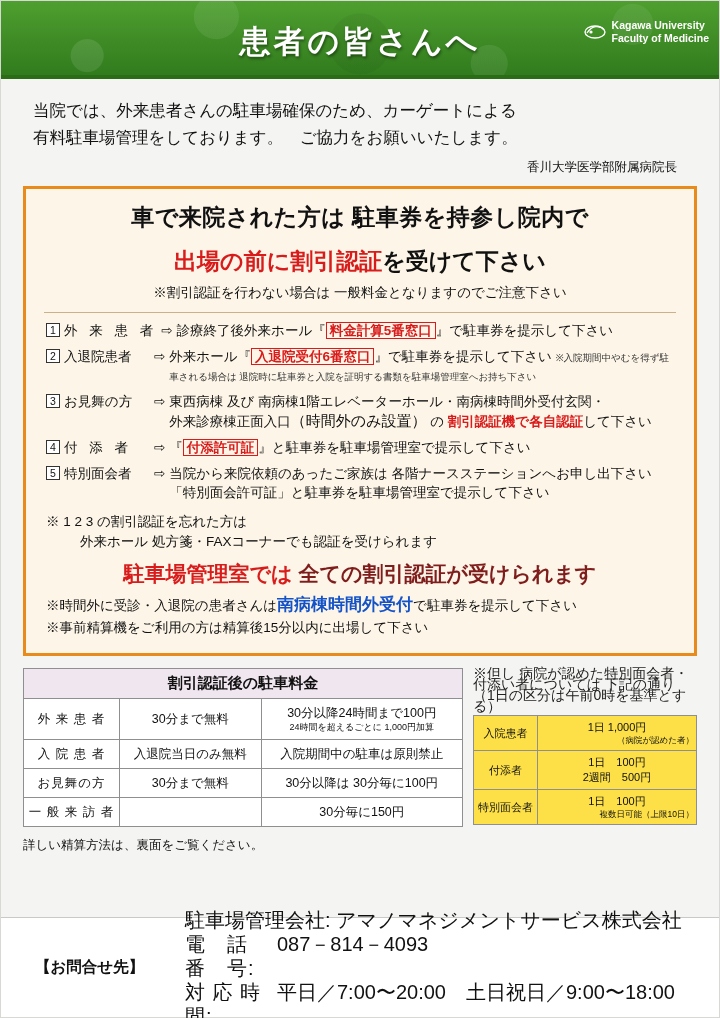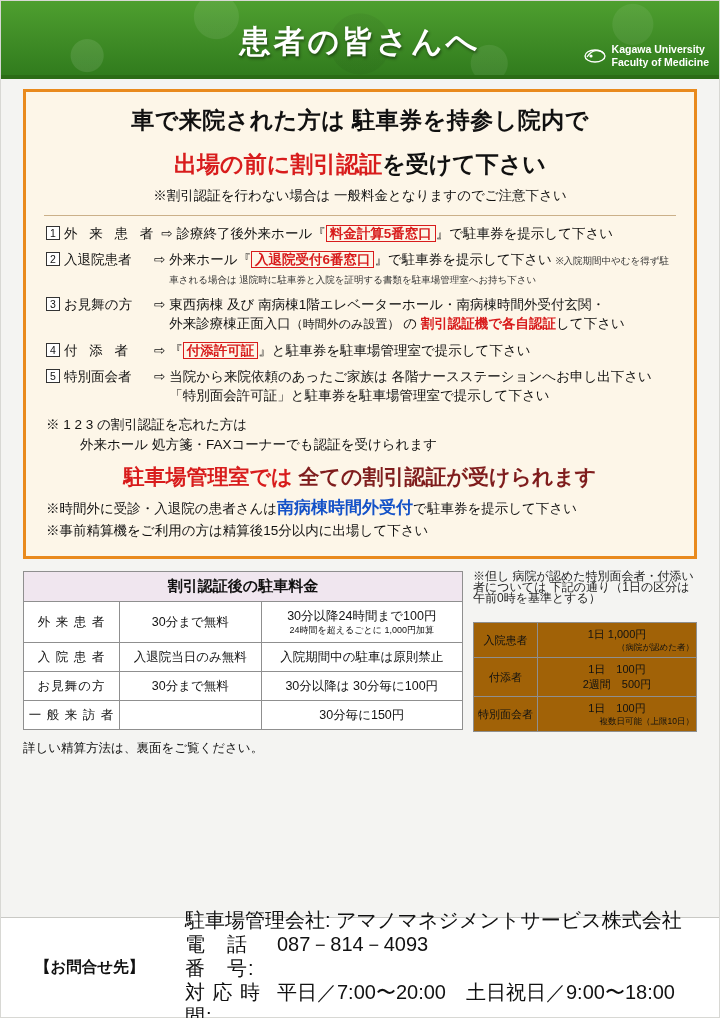--- a/index.html
+++ b/index.html
@@ -34,21 +34,21 @@
       radial-gradient(circle at 50% 55%, rgba(0,0,0,0.05) 0 30px, transparent 31px);
   }
   .header-title {
     position:absolute; left:0; right:0; top:20px;
     text-align:center;
     font-size:31px; font-weight:bold; color:#ffffff;
     letter-spacing:3px;
     text-shadow:1px 2px 3px rgba(0,0,0,0.45);
   }
   .logo {
-    position:absolute; right:10px; top:42px;
+    position:absolute; right:10px; top:18px;
     display:flex; align-items:center; gap:6px;
     color:#ffffff;
   }
   .logo-mark { width:22px; height:22px; }
   .logo-text { font-size:10.5px; line-height:13px; font-weight:bold; }
   .header-bottom-line {
     position:absolute; bottom:0; left:0; right:0; height:4px;
     background:#2b6c16;
   }
 
@@ -187,24 +187,24 @@
     font-size:12.5px;
     text-align:center;
     padding:6px 2px;
     line-height:16px;
   }
   .tbl-left td.first { width:96px; letter-spacing:1px; }
   .tbl-left td .small { font-size:9px; display:block; line-height:12px; }
 
   .tbl-right { width:auto; flex:1; }
   .tbl-right .cap {
-    font-size:12px; line-height:11px; color:#222; margin-bottom:18px;
+    font-size:14px; line-height:11px; color:#222; margin-bottom:3px;
   }
   .tbl-right table {
-    width:100%; border-collapse:collapse; background:#a16207;
+    width:100%; border-collapse:collapse; background:#fde047;
   }
   .tbl-right td {
     border:1px solid #8f8f8f;
     font-size:11px;
     text-align:center;
     padding:4px 2px;
     line-height:15px;
   }
   .tbl-right td.lbl { width:64px; }
   .tbl-right td .small { font-size:8.5px; display:block; line-height:11px;text-align:right; }
@@ -251,20 +251,25 @@
         </svg>
       </span>
       <span class="logo-text">
         <span>Kagawa University</span><br>
         <span>Faculty of Medicine</span>
       </span>
     </div>
     <div class="header-bottom-line"></div>
   </div>
 
+  <div class="intro">
+    <p>当院では、外来患者さんの駐車場確保のため、カーゲートによる</p>
+    <p>有料駐車場管理をしております。　ご協力をお願いいたします。</p>
+    <div class="sign">香川大学医学部附属病院長</div>
+  </div>
 
   <div class="mainbox">
 
     <div class="headline1">車で来院された方は 駐車券を持参し院内で</div>
     <div class="headline2">
       <span>出場の前に割引認証</span><span class="blk">を受けて下さい</span>
     </div>
     <div class="note-center">※割引認証を行わない場合は 一般料金となりますのでご注意下さい</div>
 
     <div class="rule"></div>
@@ -287,21 +292,21 @@
           <span class="sub">※入院期間中やむを得ず駐車される場合は 退院時に駐車券と入院を証明する書類を駐車場管理室へお持ち下さい</span>
         </span>
       </div>
 
       <div class="row">
         <span class="num">3</span>
         <span class="rowlabel">お見舞の方</span>
         <span class="arrow">⇨</span>
         <span class="rowbody">
           <span>東西病棟 及び 南病棟1階エレベーターホール・南病棟時間外受付玄関・</span><br>
-          <span>外来診療棟正面入口</span><span style="font-size:12px">（時間外のみ設置）</span><span> の </span><span class="redb">割引認証機で各自認証</span><span>して下さい</span>
+          <span>外来診療棟正面入口</span><span style="font-size:15px">（時間外のみ設置）</span><span> の </span><span class="redb">割引認証機で各自認証</span><span>して下さい</span>
         </span>
       </div>
 
       <div class="row">
         <span class="num">4</span>
         <span class="rowlabel sp">付 添 者</span>
         <span class="arrow">⇨</span>
         <span class="rowbody">『<span class="box-red">付添許可証</span>』<span>と駐車券を駐車場管理室で提示して下さい</span></span>
       </div>
 

